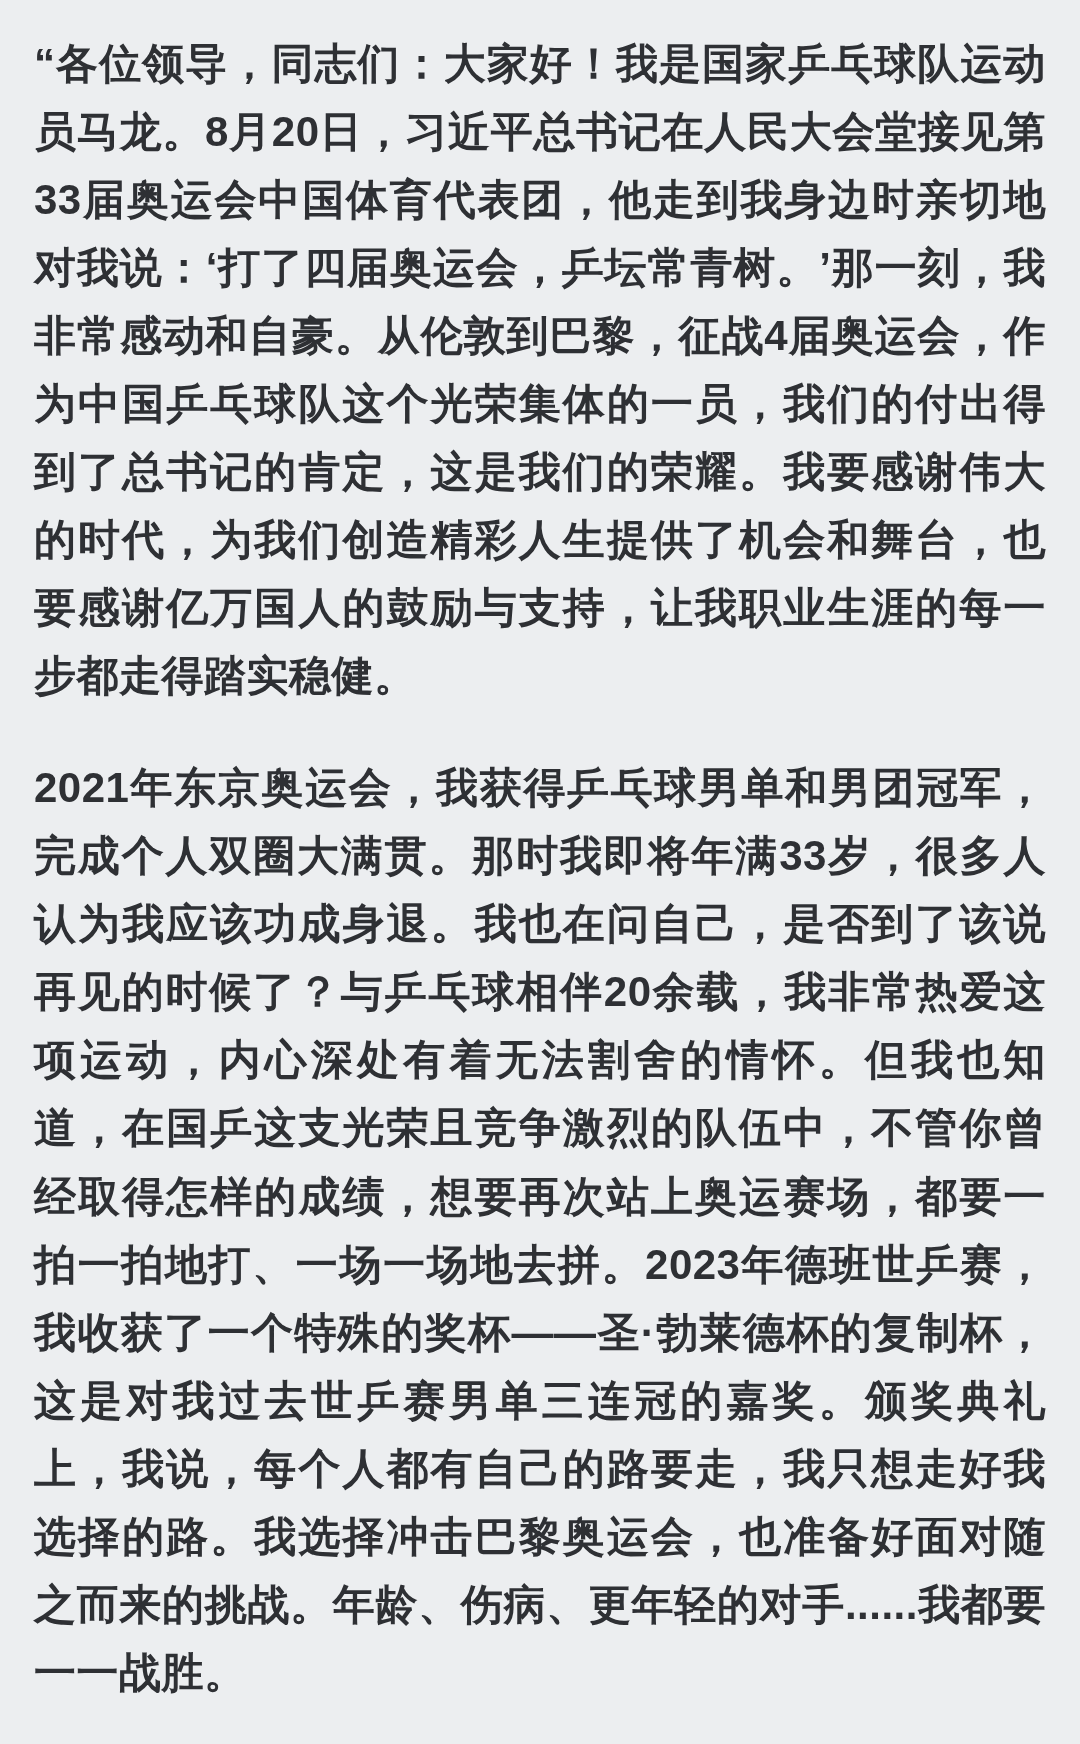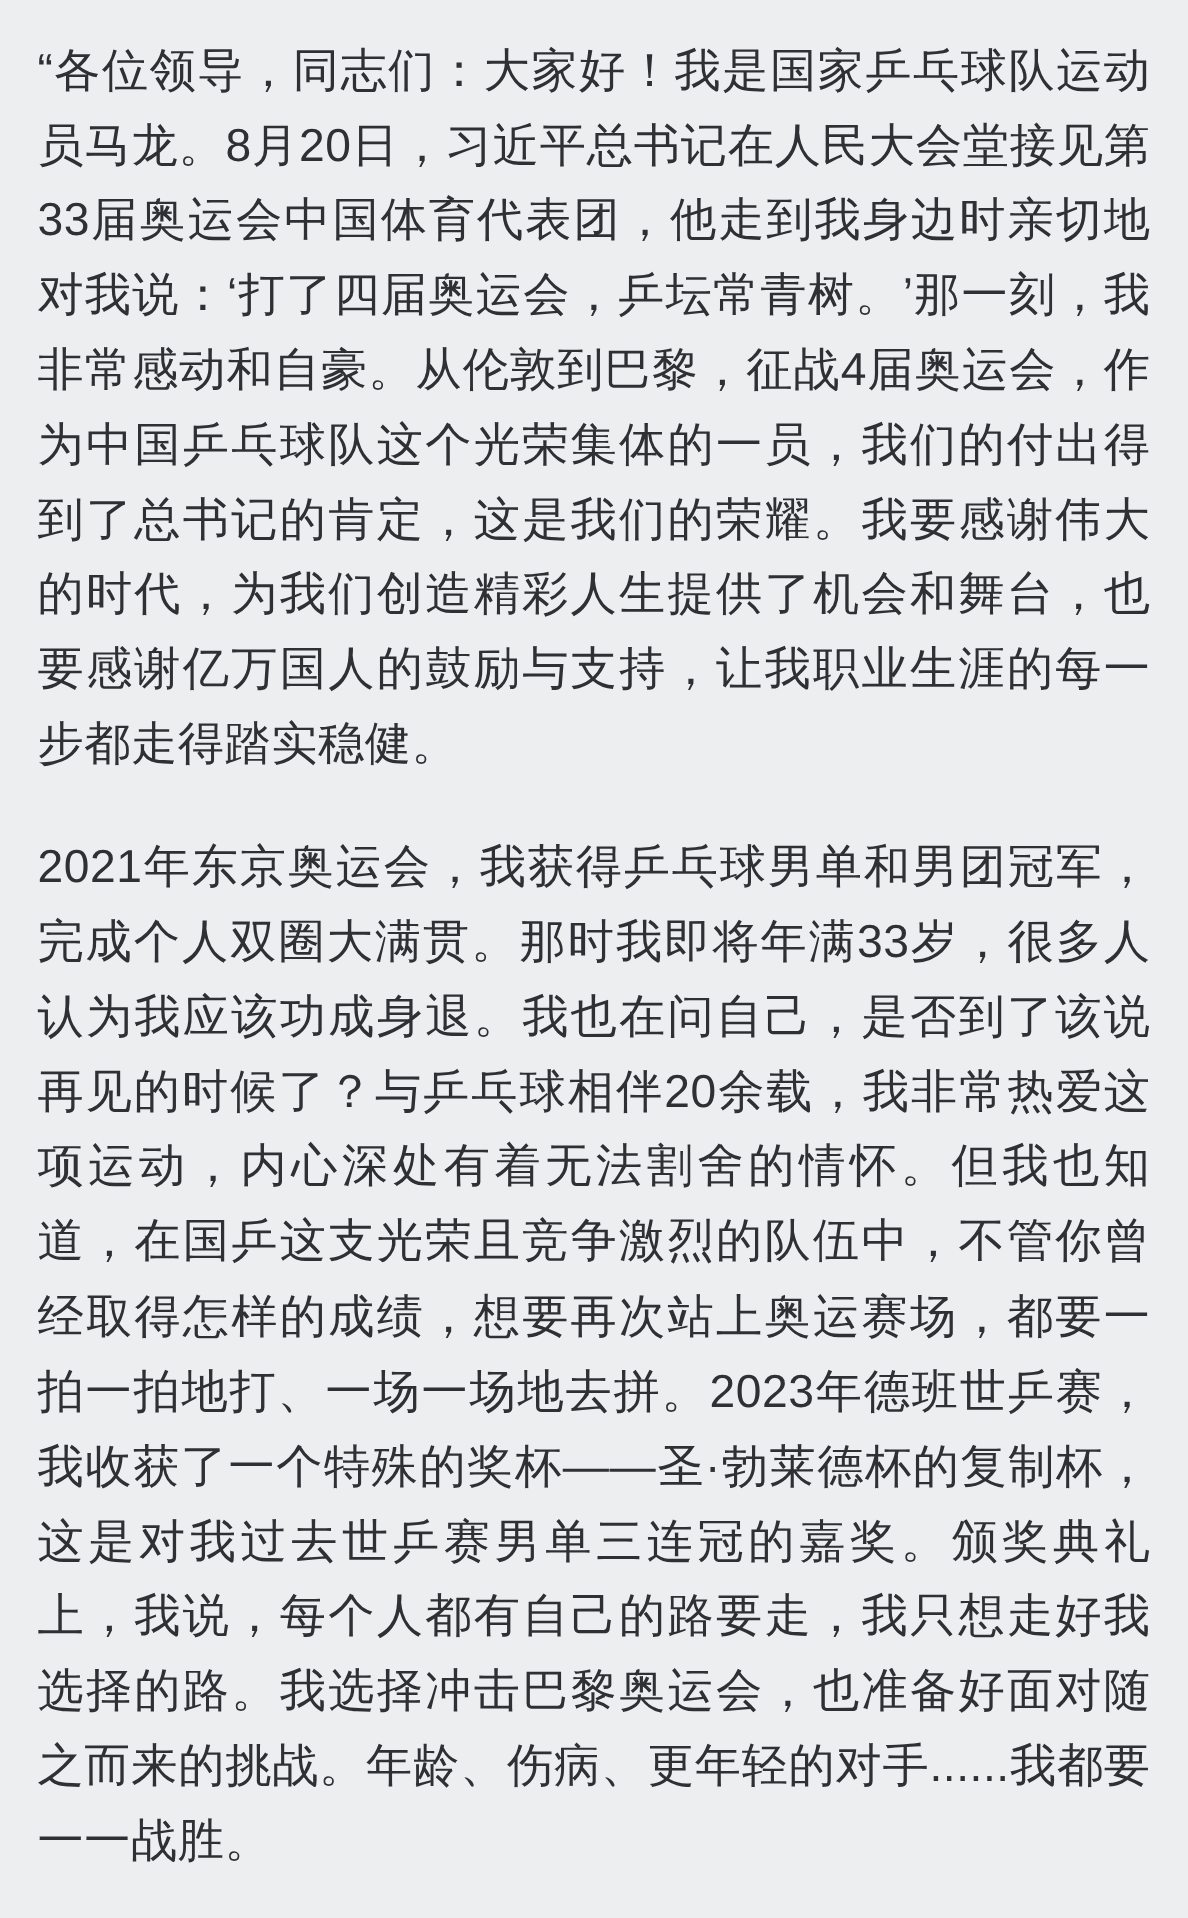--- a/index.html
+++ b/index.html
@@ -18,21 +18,21 @@
     box-sizing: border-box;
   }
   .para {
     font-size: 42px;
     line-height: 1.62;
     letter-spacing: 0.5px;
     text-align: justify;
     text-justify: inter-ideograph;
     color: #2e3034;
     margin: 0 0 44px 0;
-    font-weight: 400;
+    font-weight: 700;
   }
   .para:last-child {
     margin-bottom: 0;
   }
 </style>
 </head>
 <body>
 
 <div class="article">
   <p class="para">“各位领导，同志们：大家好！我是国家乒乓球队运动员马龙。8月20日，习近平总书记在人民大会堂接见第33届奥运会中国体育代表团，他走到我身边时亲切地对我说：‘打了四届奥运会，乒坛常青树。’那一刻，我非常感动和自豪。从伦敦到巴黎，征战4届奥运会，作为中国乒乓球队这个光荣集体的一员，我们的付出得到了总书记的肯定，这是我们的荣耀。我要感谢伟大的时代，为我们创造精彩人生提供了机会和舞台，也要感谢亿万国人的鼓励与支持，让我职业生涯的每一步都走得踏实稳健。</p>

